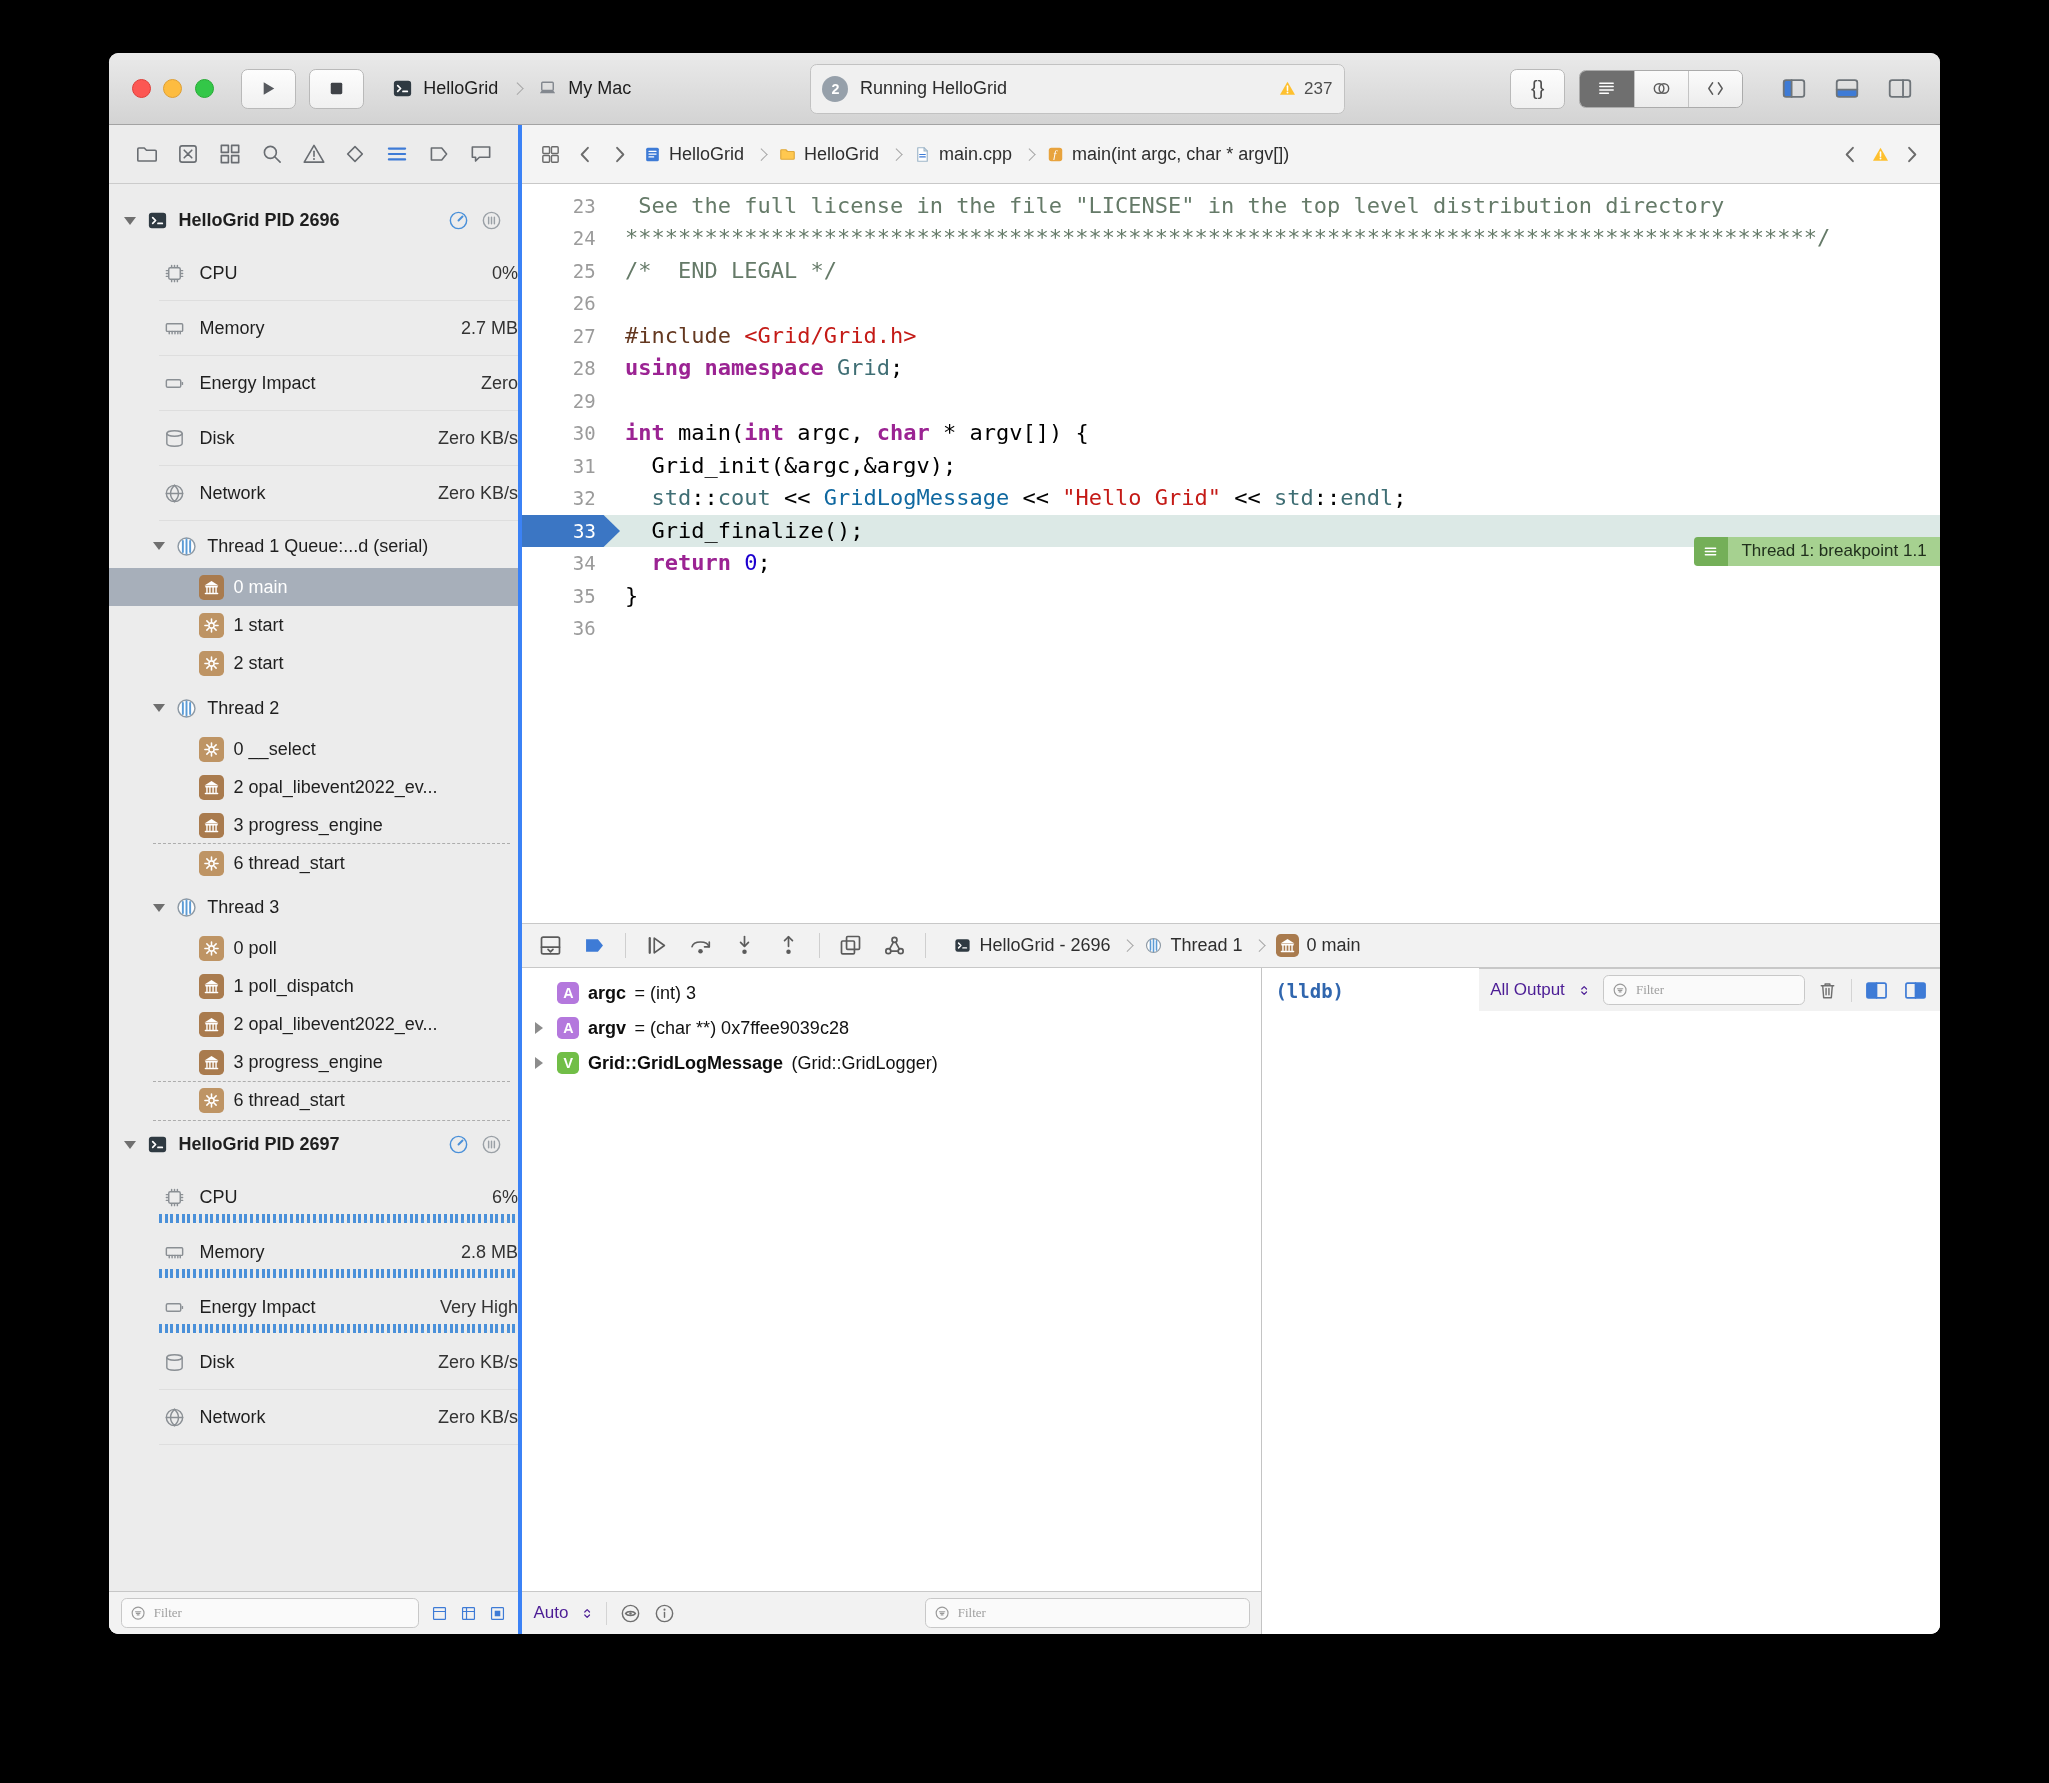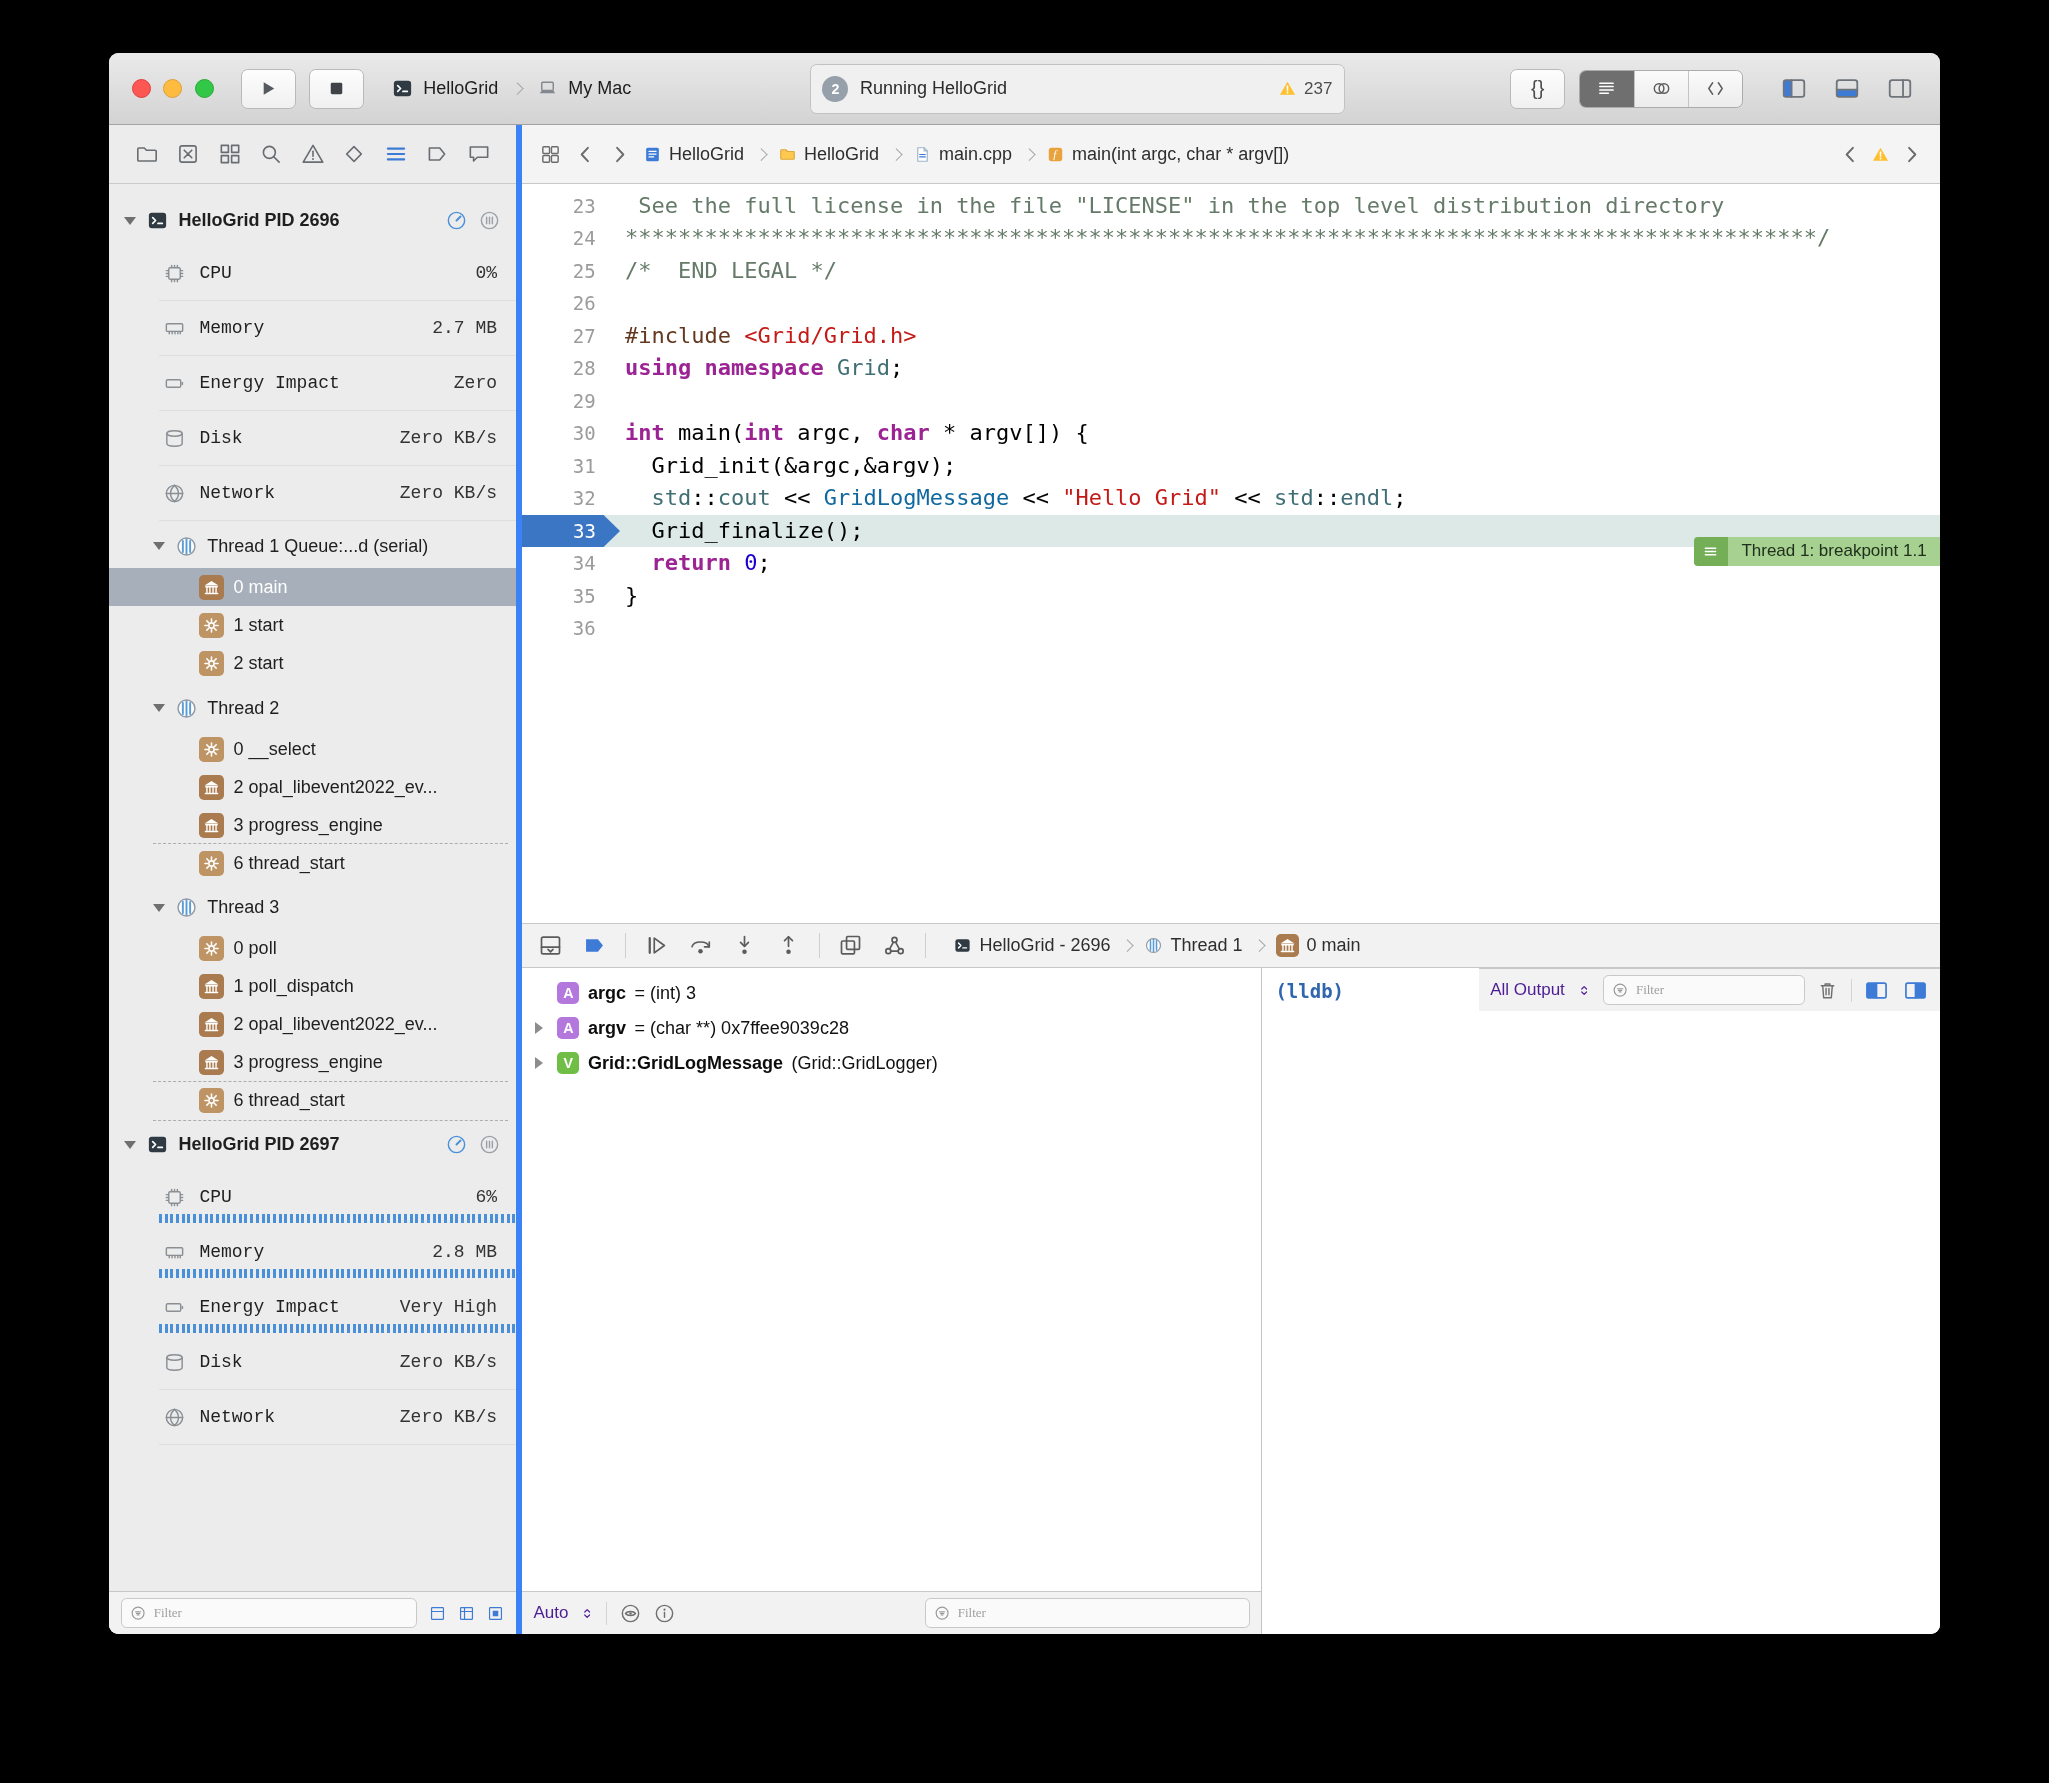--- a/index.html
+++ b/index.html
@@ -36,33 +36,33 @@
   .panelgroup { display:flex; gap:19px; margin-left:21px; color:#6E7479; }
 
   .icon { display:inline-flex; align-items:center; justify-content:center; flex:none; }
   .icon svg { width:23px; height:23px; }
   .i20 svg { width:19px; height:19px; }
   .i28 svg { width:27px; height:27px; }
   .i32 svg { width:34px; height:29px; }
 
   
   .main { flex:1; display:flex; min-height:0; }
-  .sidebar { width:413px; flex:none; background:#ECECEC; border-right:6px solid #3b82f6; display:flex; flex-direction:column; }
+  .sidebar { width:413px; flex:none; background:#ECECEC; border-right:4px solid #3b82f6; display:flex; flex-direction:column; }
   .nav-tools { height:59px; flex:none; display:flex; align-items:center; justify-content:space-between;
                padding:0 23px; border-bottom:1px solid #CBCBCB; color:#696D72; }
   .nav-tool { width:29px; height:29px; display:flex; align-items:center; justify-content:center; }
   .nav-tool svg { width:26px; height:26px; }
   .nav-tool.sel { color:#3E7BD6; }
 
   .nav-list { flex:1; overflow:hidden; padding-top:11.5px; font-size:18px; color:#1f1f1f; }
   .proc-row { height:50px; display:flex; align-items:center; gap:9.6px; padding:0 15.3px; }
   .proc-name { font-weight:bold; }
   .proc-btns { margin-left:auto; display:flex; gap:9.6px; }
   .tri-d { width:0; height:0; border-left:6.7px solid transparent; border-right:6.7px solid transparent; border-top:8.6px solid #6F6F6F; flex:none;}
-  .gauge-row { height:55px; display:flex; align-items:center; gap:13.4px; padding-left:54px; padding-right:19px; position:relative;font-family:Liberation Mono, monospace; }
+  .gauge-row { height:55px; display:flex; align-items:center; gap:13.4px; padding-left:54px; position:relative; }
   .gauge-row::after { content:""; position:absolute; left:50px; right:0; bottom:0; border-bottom:1px solid #DEDEDE; }
   .gauge-row.act::after { border-bottom:none; }
   .gauge-row .icon { color:#8A8F94; }
   .g-value { margin-left:auto; color:#333; }
   .act-strip { position:absolute; left:50px; right:0; bottom:1.9px; height:8.6px;
                background:repeating-linear-gradient(90deg,#4A90D9 0 2.9px,transparent 2.9px 5.7px); }
   .thread-row { height:44px; display:flex; align-items:center; gap:9.6px; padding-left:44px; margin-top:3.8px; }
   .frame-row { height:38px; display:flex; align-items:center; gap:9.6px; padding-left:90px; position:relative; }
   .frame-row.sel { background:#A7AFBA; color:#fff; }
   .fr-ic { width:25px; height:25px; border-radius:4.8px; color:#fff; display:inline-flex; align-items:center; justify-content:center; flex:none;}

